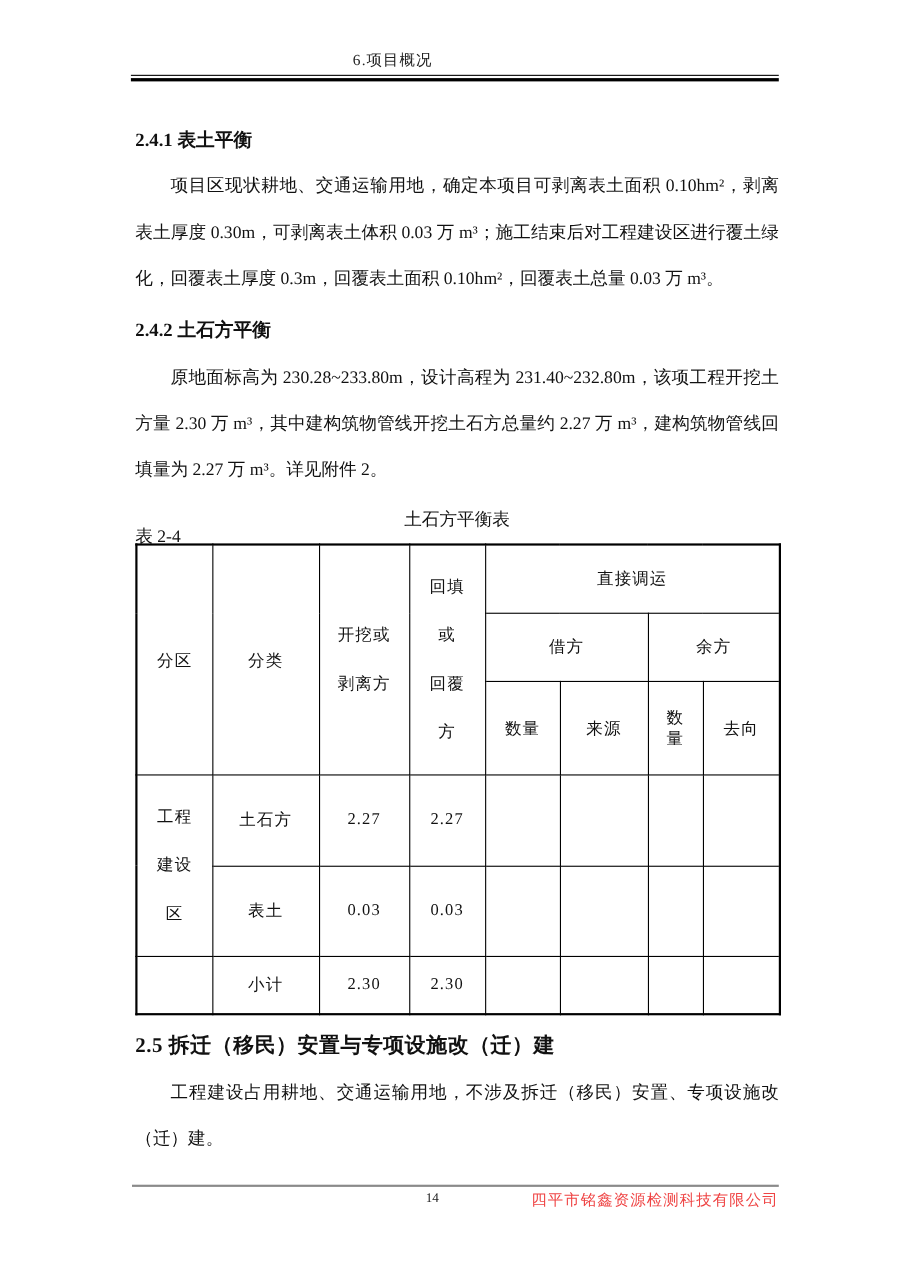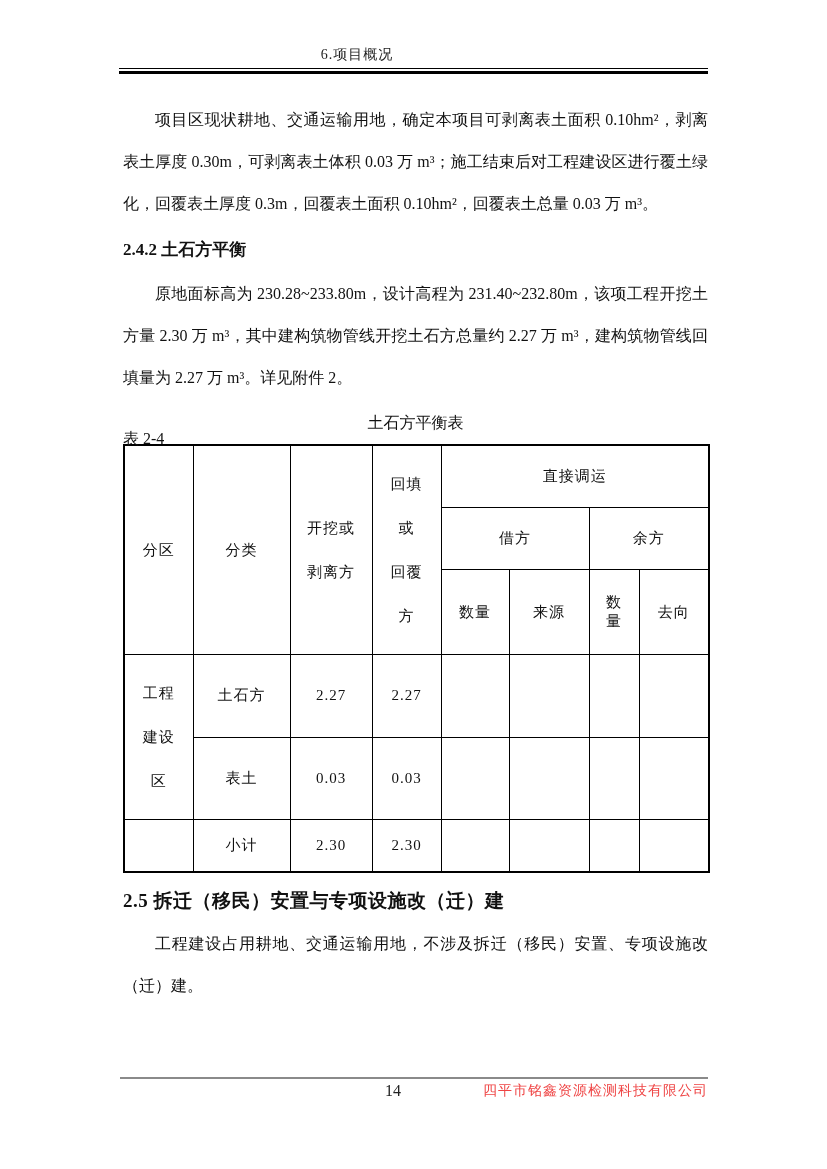--- a/index.html
+++ b/index.html
@@ -51,36 +51,37 @@
     margin: 6px 0 0 0; font-size: 19px; line-height: 44px; font-weight: bold;
     letter-spacing: 0.5px;
   }
   p.par-25 { margin-top: 0; }
   .footer-rule {
     position: absolute; top: 1077px; left: 120px; width: 588px;
     border-top: 2px solid #8a8a8a; height: 0;
   }
   .footer-page {
     position: absolute; top: 1082px; left: 0; width: 786px;
-    text-align: center; font-size: 16px; color: #222222;
+    text-align: center; font-size: 12px; color: #222222;
   }
   .footer-company {
     position: absolute; top: 1082px; right: 119px;
     font-size: 14px; color: #ef4444; letter-spacing: 1px;
   }
 </style>
 </head>
 <body>
 
 <div class="running-header">6.项目概况</div>
 <div class="header-rule"></div>
 
 <div class="content">
 
 
+  <h3 class="sec-head">2.4.1 表土平衡</h3>
   <p class="body-par par-241">项目区现状耕地、交通运输用地，确定本项目可剥离表土面积 0.10hm²，剥离表土厚度 0.30m，可剥离表土体积 0.03 万 m³；施工结束后对工程建设区进行覆土绿化，回覆表土厚度 0.3m，回覆表土面积 0.10hm²，回覆表土总量 0.03 万 m³。</p>
 
   <h3 class="sec-head h242">2.4.2 土石方平衡</h3>
   <p class="body-par par-242">原地面标高为 230.28~233.80m，设计高程为 231.40~232.80m，该项工程开挖土方量 2.30 万 m³，其中建构筑物管线开挖土石方总量约 2.27 万 m³，建构筑物管线回填量为 2.27 万 m³。详见附件 2。</p>
 
   <div class="table-caption">
     <span class="cap-label">表 2-4</span>
     <span class="cap-title">土石方平衡表</span>
   </div>
 

